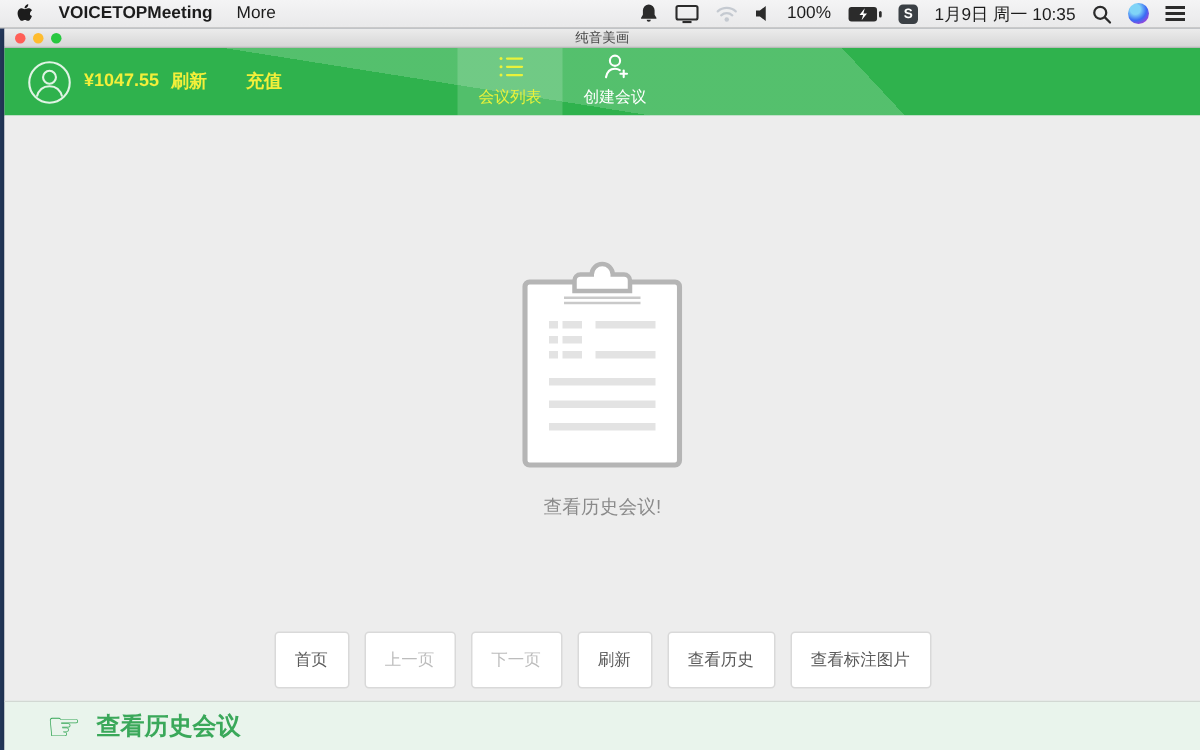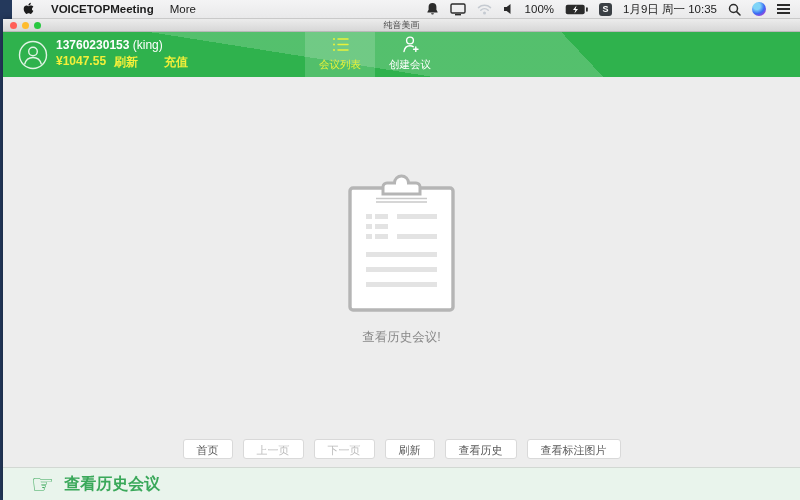--- a/index.html
+++ b/index.html
@@ -5,21 +5,21 @@
   * { margin:0; padding:0; box-sizing:border-box; }
   html,body { width:800px; height:500px; overflow:hidden; }
   body {
     font-family:"Liberation Sans","DejaVu Sans",sans-serif;
     background:#24395c; 
     position:relative;
   }
 
   
   .menubar {
-    position:absolute; top:0; left:12px; right:0; height:19px;
+    position:absolute; top:0; left:0; right:0; height:19px;
     background:linear-gradient(#f4f4f5,#e9e9ea);
     border-bottom:1px solid #c9c9c9;
     display:flex; align-items:center; font-size:11.5px; color:#1c1c1c;
     padding:0 10px; z-index:10;
   }
   .menubar-left { display:flex; align-items:center; gap:16px; }
   .apple { width:13px; height:14px; display:flex; align-items:center; }
   .appname { font-weight:bold; }
   .menubar-right { margin-left:auto; display:flex; align-items:center; gap:11px; }
   .mb-ico { display:flex; align-items:center; }
@@ -80,21 +80,21 @@
   .tab .tab-label { font-size:10.5px; }
   .tab.active { background:rgba(255,255,255,.17); color:#e9f23a; }
 
   
   .main { flex:1; display:flex; flex-direction:column; align-items:center; position:relative; background:#ededed; }
   .empty-state { margin-top:95px; display:flex; flex-direction:column; align-items:center; }
   .empty-text { margin-top:11px; font-size:12.5px; color:#8a8a8a; }
 
   .pager { margin-top:auto; margin-bottom:8px; display:flex; gap:10px; }
   .pbtn {
-    height:20px; padding:0 13px; background:#fff; border:1px solid #d9d9d9;
+    height:38px; padding:0 13px; background:#fff; border:1px solid #d9d9d9;
     border-radius:3px; font-size:11px; color:#5a5a5a; font-family:inherit; cursor:pointer;
     line-height:20px;
   }
   .pbtn.disabled { color:#bcbcbc; }
 
   
   .footer {
     height:33px; background:#e9f4ec; border-top:1px solid #d2d8d3;
     display:flex; align-items:center; padding-left:28px; gap:10px; cursor:pointer;
   }
@@ -181,24 +181,20 @@
       <span class="avatar">
         <svg width="30" height="30" viewBox="0 0 30 30">
             <g fill="none" stroke="rgba(255,255,255,.85)" stroke-width="1.4">
               <circle cx="15" cy="15" r="13.5"></circle>
               <circle cx="15" cy="11.5" r="4.3"></circle>
               <path d="M6.6 24.4c1.2-4.6 4.3-6.9 8.4-6.9s7.2 2.3 8.4 6.9"></path>
             </g>
           </svg>
       </span>
       <div class="acct-lines">
-        <div class="acct-top">
-          <span>13760230153</span>
-          <span class="nick">(king)</span>
-        </div>
         <div class="acct-bottom">
           <span>¥1047.55</span>
           <span>刷新</span>
           <span class="recharge">充值</span>
         </div>
       </div>
     </div>
 
     <div class="tabs">
       <div class="tab active">

